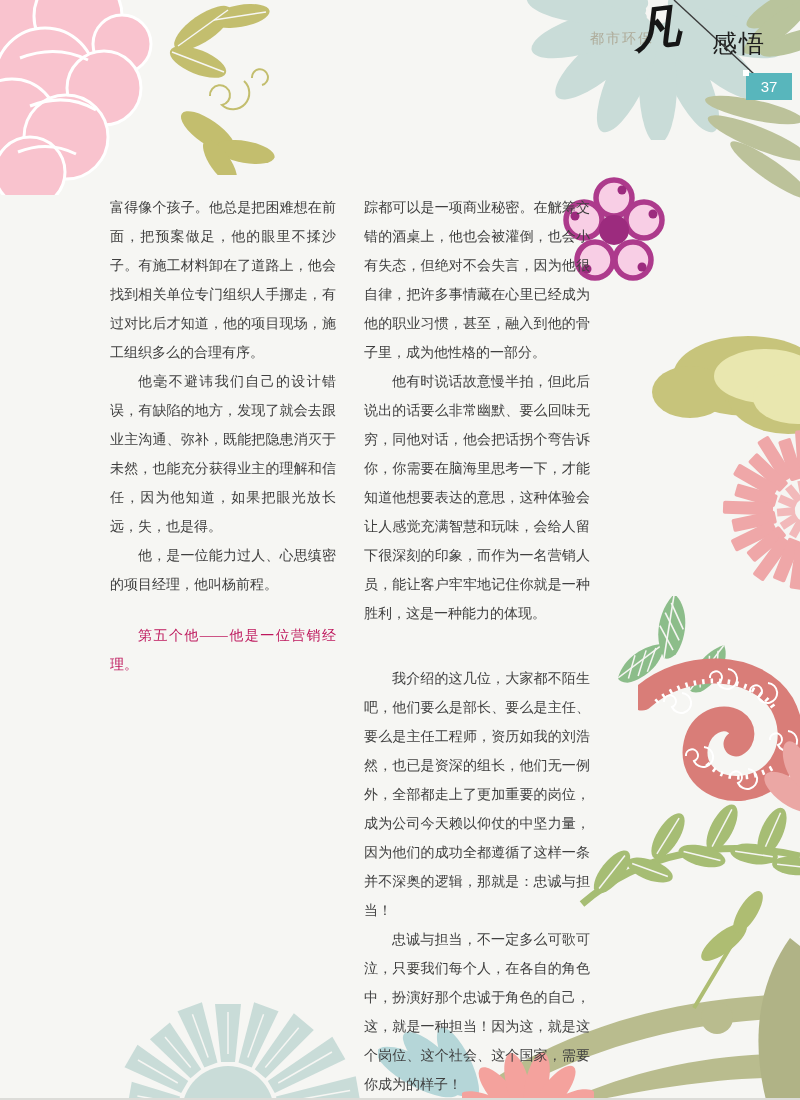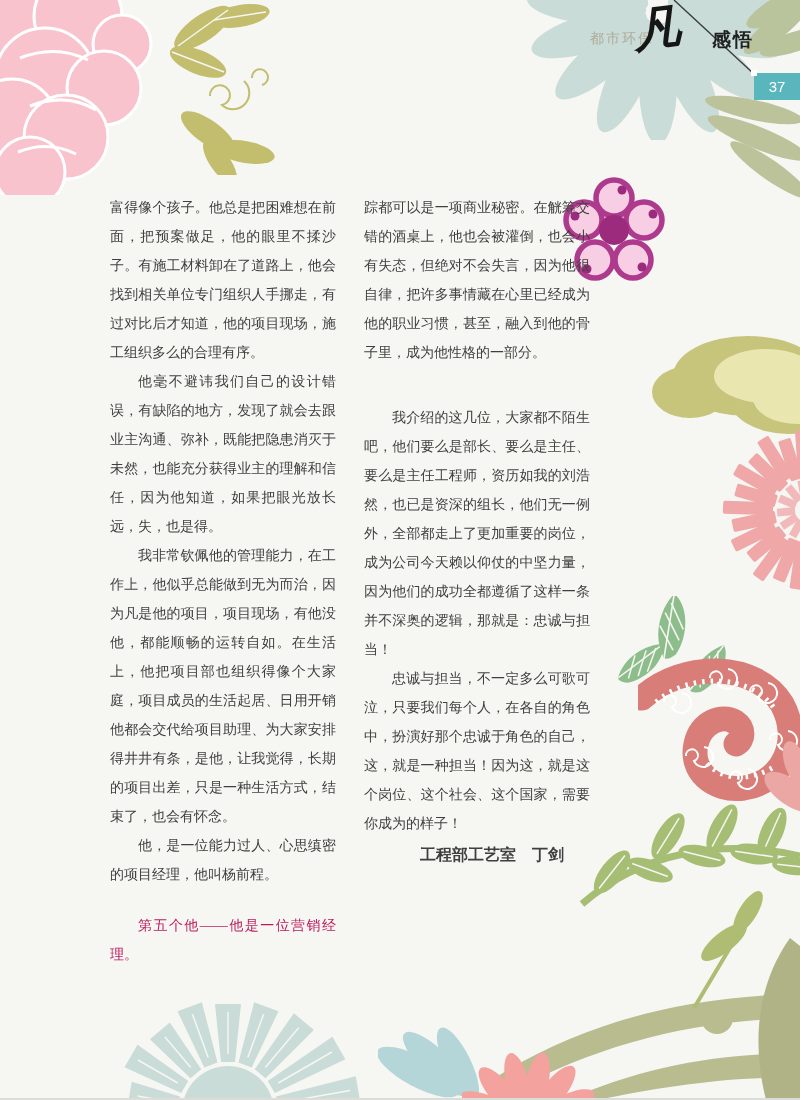--- a/index.html
+++ b/index.html
@@ -3,24 +3,24 @@
 <meta charset="utf-8">
 <style>
   html,body{margin:0;padding:0;background:#e9e9e6;}
   .page{position:relative;width:800px;height:1100px;background:#f6f6f3;overflow:hidden;
         font-family:"Liberation Serif","DejaVu Serif",serif;}
   .deco{position:absolute;z-index:1;pointer-events:none;}
   
   .brand{position:absolute;left:590px;top:30px;z-index:6;font-size:14px;letter-spacing:2px;color:#aeab99;}
   .callig{position:absolute;left:633px;top:6px;z-index:6;font-size:47px;line-height:1;color:#161616;
           font-style:italic;font-weight:bold;transform:rotate(-7deg);}
-  .section{position:absolute;left:712px;top:27px;z-index:6;font-size:19px;font-weight:bold;color:#202020;
+  .section{position:absolute;left:712px;top:27px;z-index:6;font-size:25px;font-weight:normal;color:#202020;
            letter-spacing:2px;font-family:"Liberation Sans","DejaVu Sans",sans-serif;}
   .hline{position:absolute;left:672px;top:0;z-index:6;}
-  .page-tab{position:absolute;right:0;top:73px;width:46px;height:27px;background:#58b6bc;z-index:7;
+  .page-tab{position:absolute;right:8px;top:73px;width:46px;height:27px;background:#58b6bc;z-index:7;
             color:#ffffff;font-size:15px;display:flex;align-items:center;justify-content:center;
             font-family:"Liberation Sans","DejaVu Sans",sans-serif;}
   .page-tab .notch{position:absolute;left:-3px;top:-3px;width:6px;height:6px;background:#ffffff;}
   
   .col{position:absolute;top:193px;width:226px;z-index:5;font-size:14px;line-height:29px;
        text-align:justify;color:#3f3f3f;}
   .col-left{left:110px;}
   .col-right{left:364px;}
   .col p{margin:0;}
   .ind{text-indent:2em;}
@@ -342,26 +342,26 @@
   </svg>
   <div class="section">感悟</div>
   <div class="page-tab">
     <span class="notch"></span>
     <span>37</span>
   </div>
 
   <div class="col col-left">
     <p>富得像个孩子。他总是把困难想在前面，把预案做足，他的眼里不揉沙子。有施工材料卸在了道路上，他会找到相关单位专门组织人手挪走，有过对比后才知道，他的项目现场，施工组织多么的合理有序。</p>
     <p class="ind">他毫不避讳我们自己的设计错误，有缺陷的地方，发现了就会去跟业主沟通、弥补，既能把隐患消灭于未然，也能充分获得业主的理解和信任，因为他知道，如果把眼光放长远，失，也是得。</p>
-    <p class="ind">我非常钦佩他的管理能力，在工作上，他似乎总能做到无为而治，因为凡是他的项目，项目现场，有他没他，都能顺畅的运转自如。在生活上，他把项目部也组织得像个大家庭，项目成员的生活起居、日用开销他都会交代给项目助理、为大家安排得井井有条，是他，让我觉得，长期的项目出差，只是一种生活方式，结束了，也会有怀念。</p>
     <p class="ind">他，是一位能力过人、心思缜密的项目经理，他叫杨前程。</p>
     <p class="ind heading">第五个他——他是一位营销经理。</p>
   </div>
 
   <div class="col col-right">
     <p>踪都可以是一项商业秘密。在觥筹交错的酒桌上，他也会被灌倒，也会小有失态，但绝对不会失言，因为他很自律，把许多事情藏在心里已经成为他的职业习惯，甚至，融入到他的骨子里，成为他性格的一部分。</p>
+    <p class="ind">他有时说话故意慢半拍，但此后说出的话要么非常幽默、要么回味无穷，同他对话，他会把话拐个弯告诉你，你需要在脑海里思考一下，才能知道他想要表达的意思，这种体验会让人感觉充满智慧和玩味，会给人留下很深刻的印象，而作为一名营销人员，能让客户牢牢地记住你就是一种胜利，这是一种能力的体现。</p>
     <p class="ind sp">我介绍的这几位，大家都不陌生吧，他们要么是部长、要么是主任、要么是主任工程师，资历如我的刘浩然，也已是资深的组长，他们无一例外，全部都走上了更加重要的岗位，成为公司今天赖以仰仗的中坚力量，因为他们的成功全都遵循了这样一条并不深奥的逻辑，那就是：忠诚与担当！</p>
     <p class="ind">忠诚与担当，不一定多么可歌可泣，只要我们每个人，在各自的角色中，扮演好那个忠诚于角色的自己，这，就是一种担当！因为这，就是这个岗位、这个社会、这个国家，需要你成为的样子！</p>
     <p class="signature">工程部工艺室　丁剑</p>
   </div>
 
   <div class="bottom-line"></div>
 </div>
 
 </body></html>

